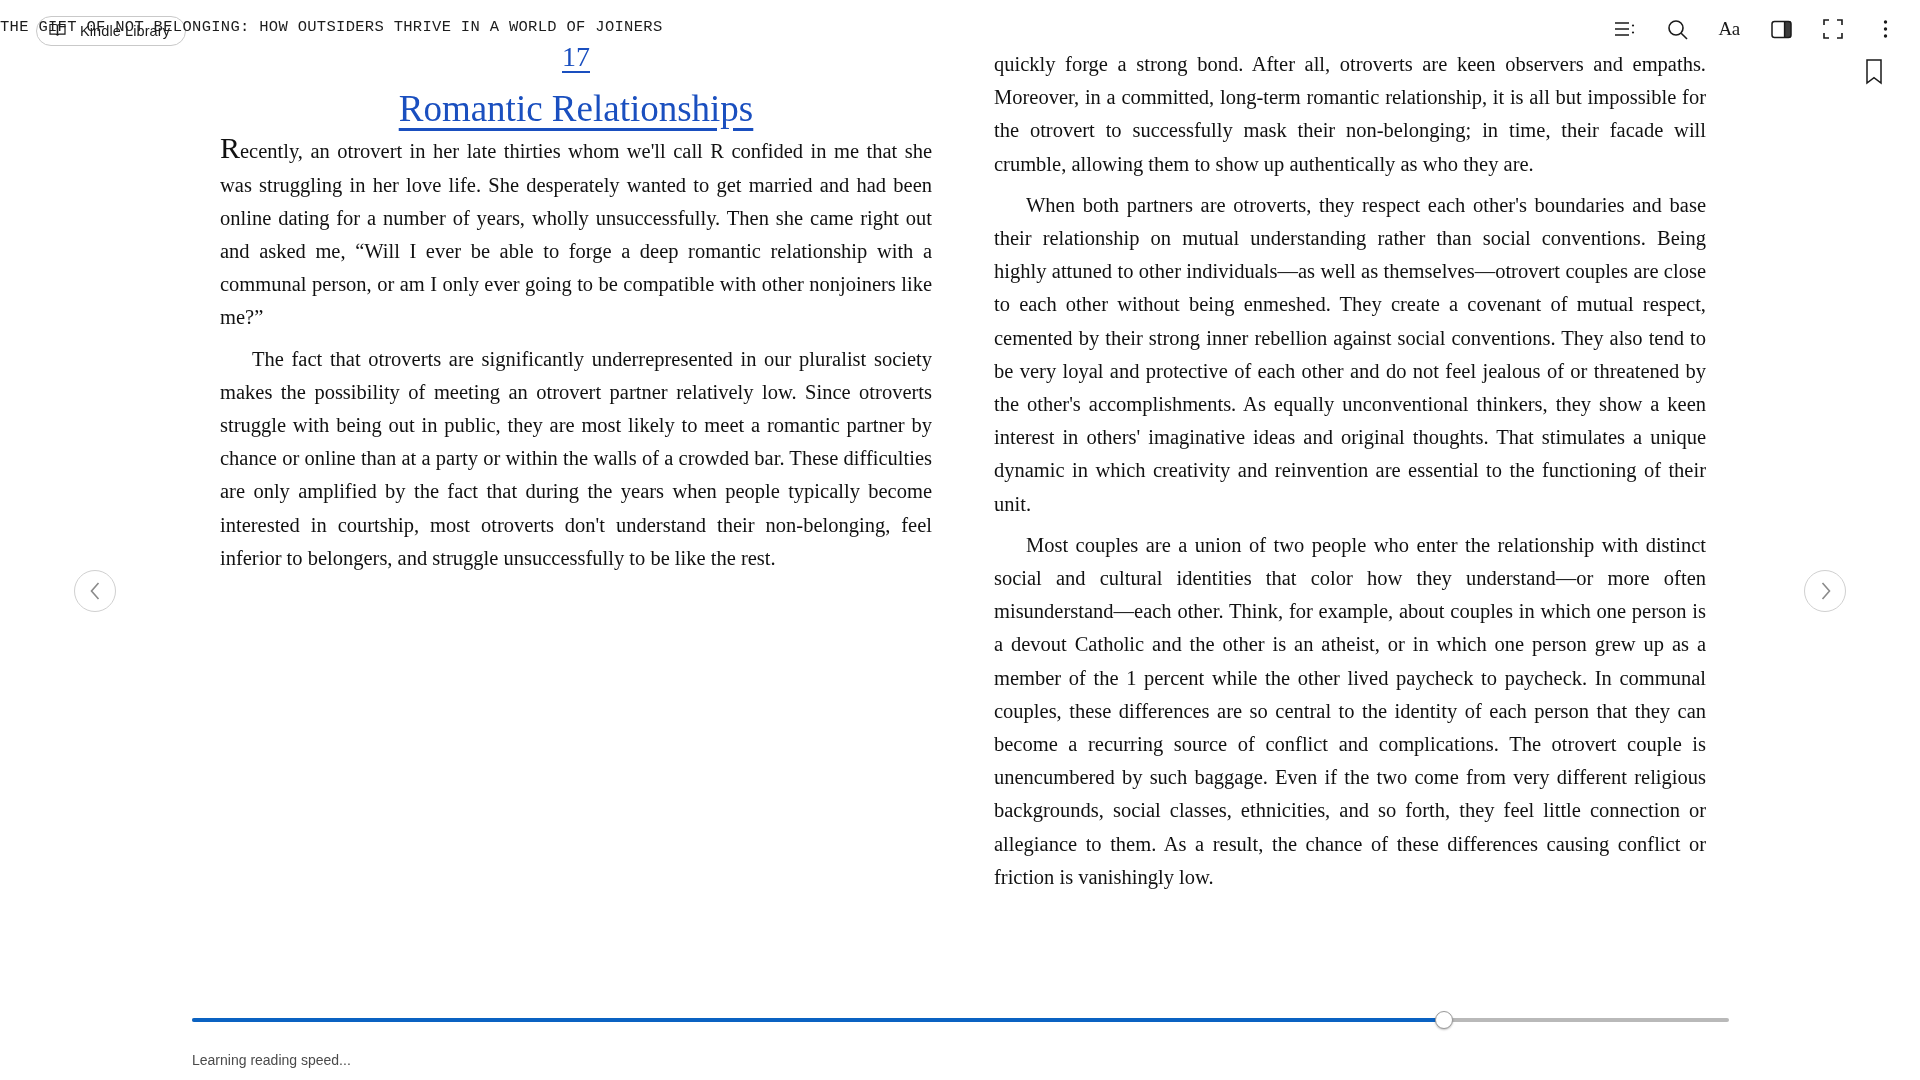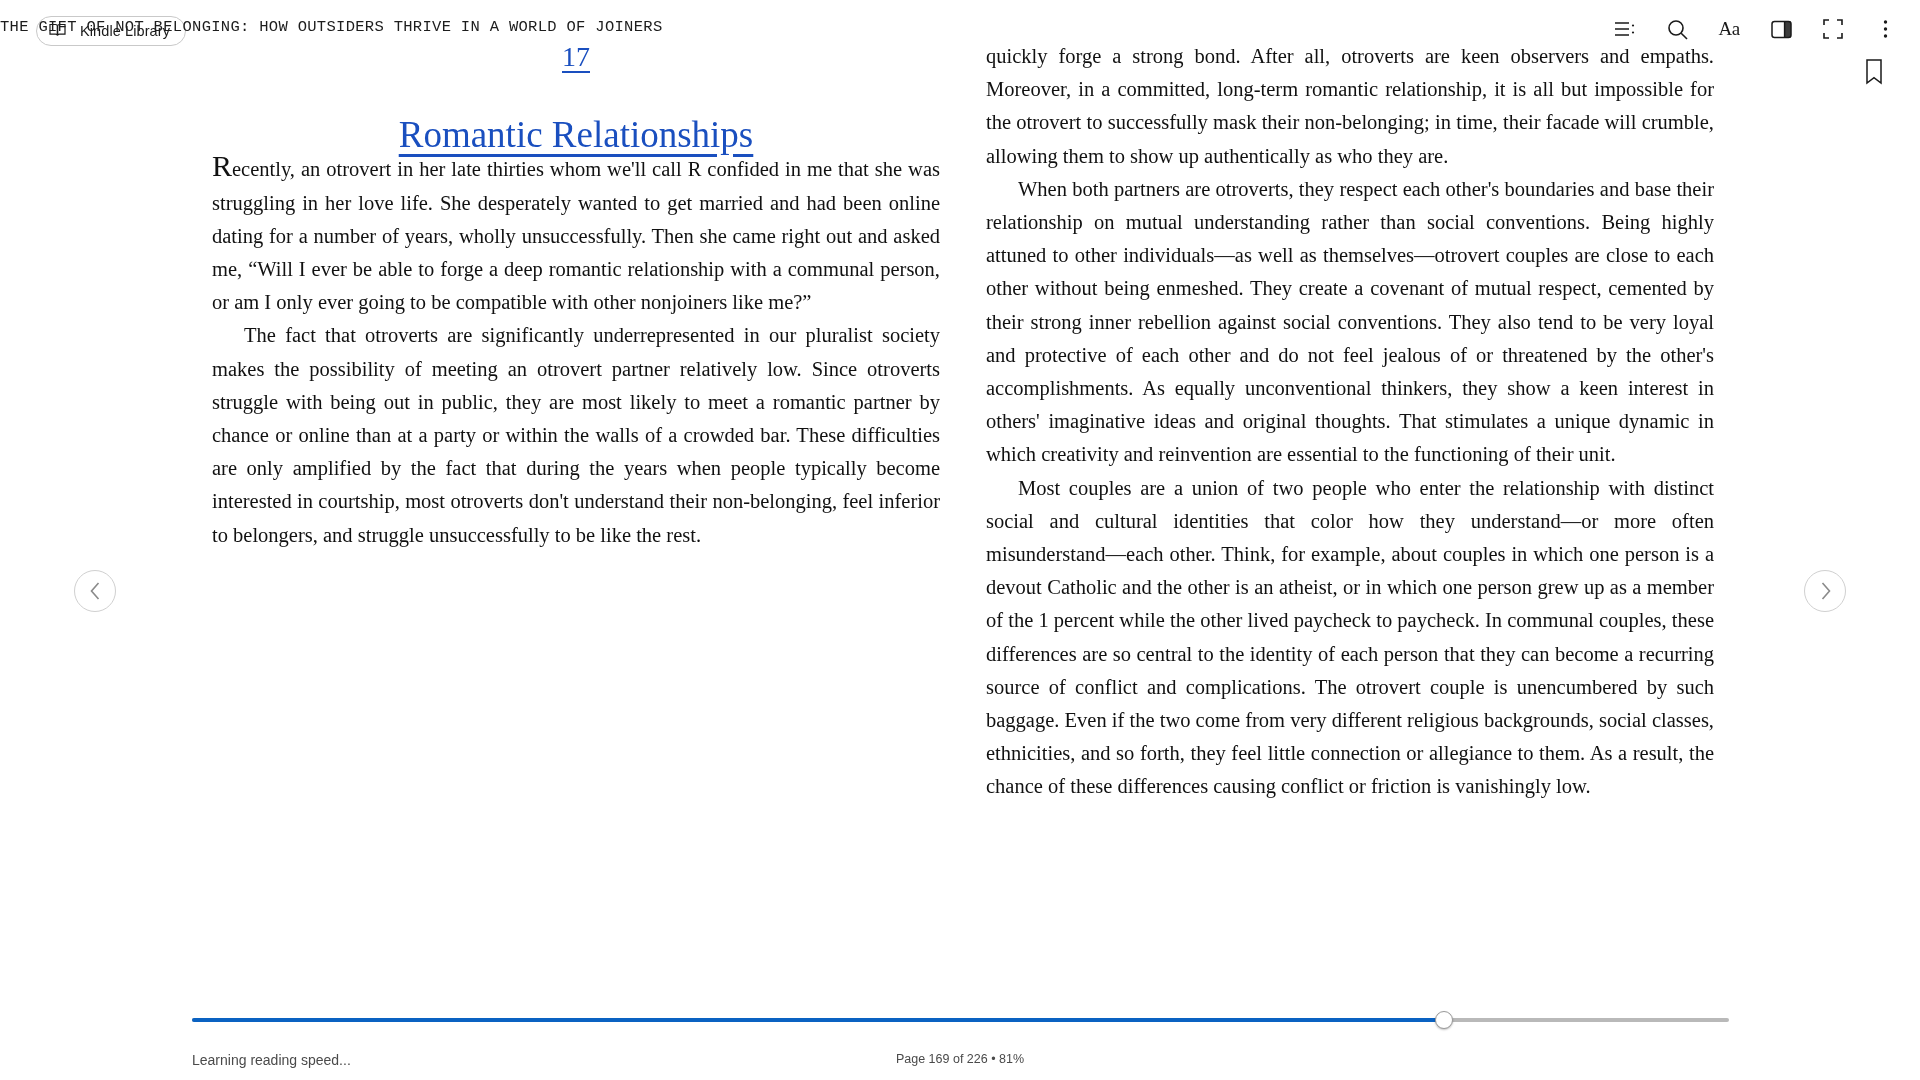--- a/index.html
+++ b/index.html
@@ -94,34 +94,34 @@
     text-decoration: underline;
     text-underline-offset: 5px;
     font-family: "Liberation Serif", serif;
   }
   .chap-title {
     text-align: center;
     font-size: 37px;
     color: #1a4fbf;
     text-decoration: underline;
     text-underline-offset: 7px;
-    margin-top: 45px;
+    margin-top: 19px;
     font-weight: 400;
     font-family: "Liberation Serif", serif;
   }
   .body-first {
     margin-top: 100px;
     text-indent: 0;
   }
   .body-first .dropcap {
     font-size: 30px;
     line-height: 30px;
   }
   p.para {
-    margin: 0;
+    margin: 8px;
     text-indent: 32px;
   }
   p.para.noindent { text-indent: 0; }
 
   
   .navarrow {
     position: absolute;
     top: 530px;
     width: 42px; height: 42px;
     border: 1px solid #d0d0d0;
@@ -261,15 +261,14 @@
     </div>
   </div>
 
   <div class="progress-wrap">
     <div class="progress-track"></div>
     <div class="progress-fill"></div>
     <div class="progress-thumb"></div>
   </div>
 
   <div class="footer-left">Learning reading speed...</div>
-  <div class="footer-center">Page 169 of 226  •  81%</div>
 
 </div>
 
 </body></html>

